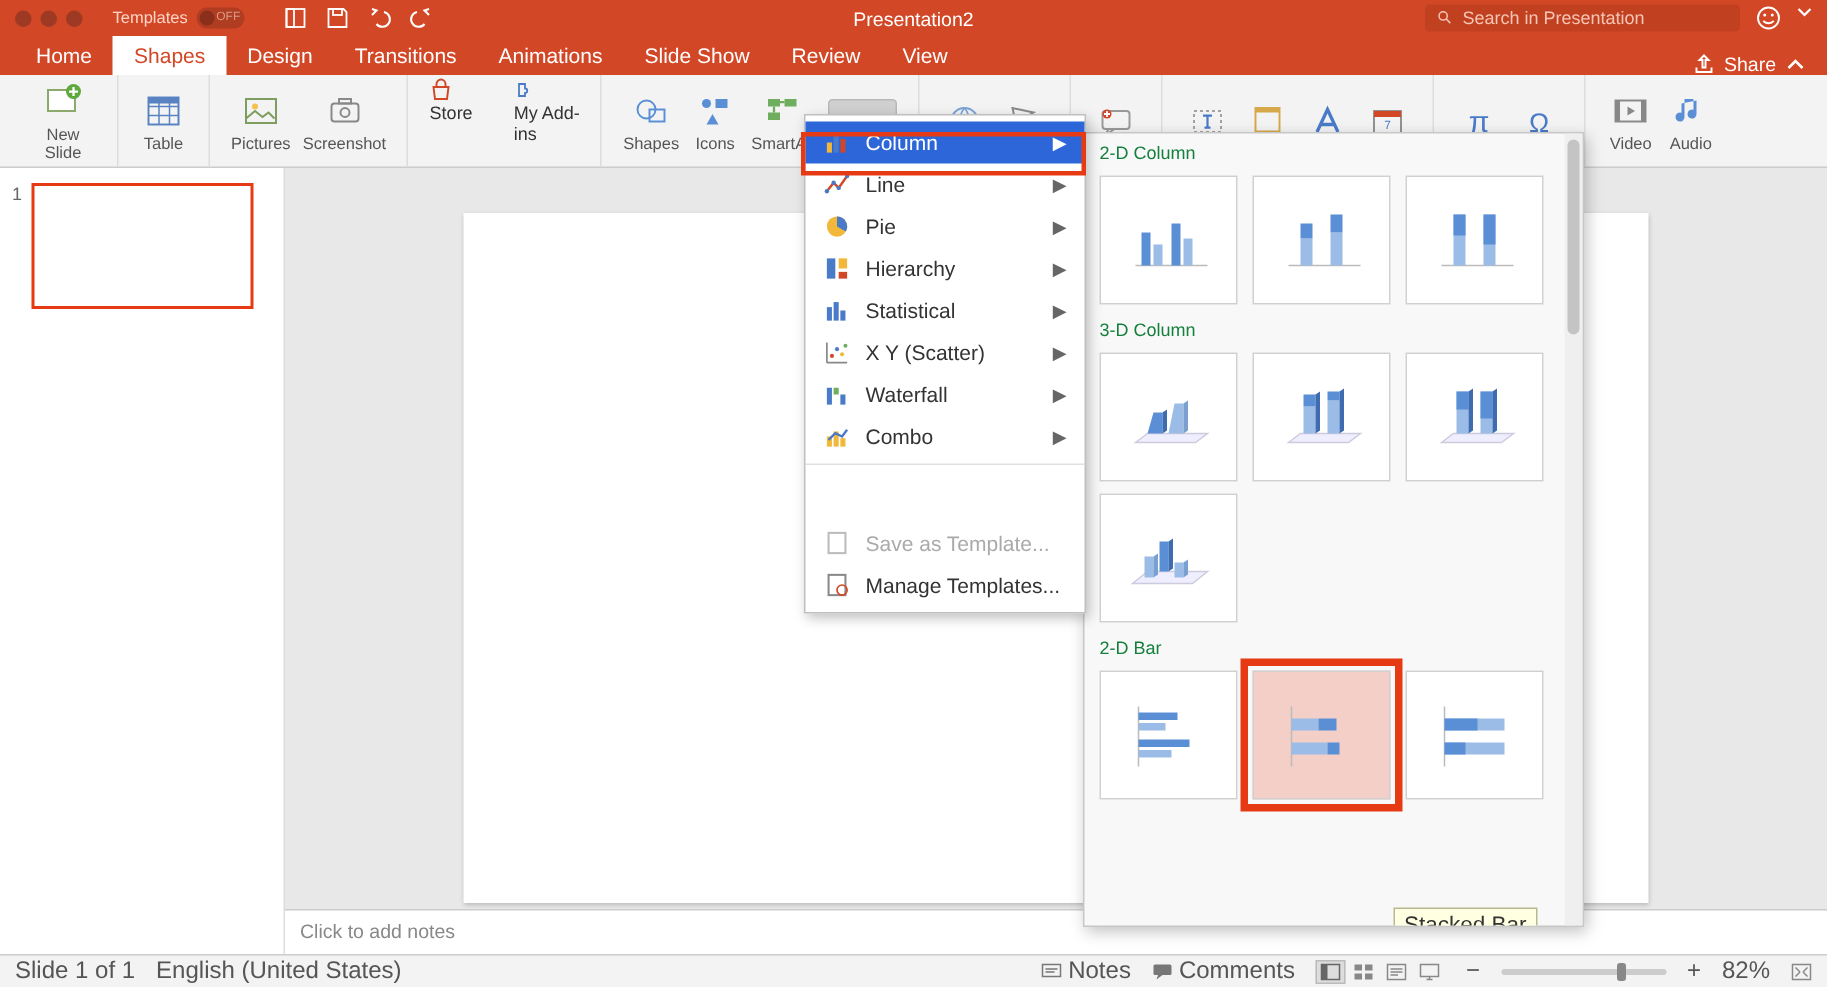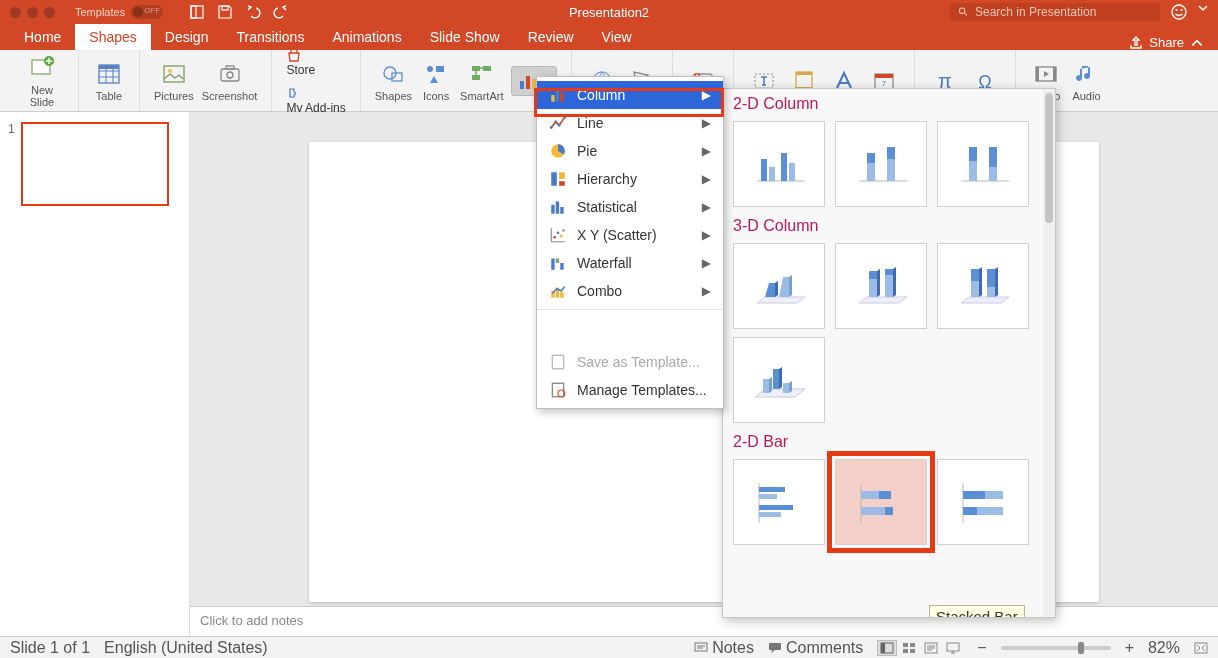--- a/index.html
+++ b/index.html
@@ -33,21 +33,21 @@
   .ribbon { height: 62px; background: #f3f3f3; border-bottom: 1px solid #ccc; display: flex; align-items: center; padding: 0 6px; gap: 0; }
   .rgroup { display: flex; align-items: center; padding: 0 10px; height: 100%; border-right: 1px solid #ddd; }
   .rgroup:last-child { border-right: none; }
   .rbtn { display: flex; flex-direction: column; align-items: center; justify-content: center; gap: 2px; padding: 2px 4px; font-size: 11px; color: #555; cursor: pointer; min-width: 40px; }
   .rbtn-lg { min-width: 52px; }
   .rbtn .ico { width: 28px; height: 28px; display: flex; align-items: center; justify-content: center; }
   .rbtn .ico svg { width: 26px; height: 26px; }
   .rbtn-sm { flex-direction: row; gap: 6px; padding: 2px 4px; font-size: 12px; justify-content: flex-start; width: 100%; }
   .rbtn-sm .ico { width: 16px; height: 16px; }
   .rbtn-sm .ico svg { width: 16px; height: 16px; }
-  .vstack { display: flex; flex-direction: column; gap: 4px; justify-content: center; height: 100%; }
+  .vstack { display: flex; flex-direction: row; gap: 4px; justify-content: center; height: 100%; }
 
   .chart-ribbon-btn { background: #d0d0d0; border: 1px solid #b8b8b8; border-radius: 3px; padding: 4px 6px; display: flex; align-items: center; gap: 4px; }
 
   
   .main { display: flex; height: calc(658px - 24px - 26px - 62px - 22px); background: #e8e8e8; }
   .slidepane { width: 190px; background: #fff; border-right: 1px solid #ddd; padding: 10px 8px; }
   .thumb-wrap { display: flex; gap: 6px; }
   .thumb-num { font-size: 12px; color: #666; }
   .thumb { width: 148px; height: 84px; background: #fff; border: 2px solid #e63a14; }
   .canvas-area { flex: 1; position: relative; background: #e8e8e8; display: flex; flex-direction: column; }
@@ -64,21 +64,21 @@
   .menu-item.selected .arrow { color: #fff; }
   .menu-item.disabled { color: #aaa; margin-top: 38px; }
   .menu-sep { height: 1px; background: #e0e0e0; margin: 4px 0; }
   .menu-highlight { position: absolute; border: 3px solid #e63a14; pointer-events: none; top: 88px; left: 534px; width: 190px; height: 29px; z-index: 60; }
 
   
   .gallery { position: absolute; top: 88px; left: 722px; width: 334px; height: 530px; background: #f8f8f8; border: 1px solid #c7c7c7; box-shadow: 2px 3px 10px rgba(0,0,0,.25); z-index: 40; overflow: hidden; }
   .gallery-inner { position: absolute; inset: 0 12px 0 0; overflow: hidden; }
   .gallery-scrollbar { position: absolute; right: 0; top: 0; width: 12px; height: 100%; background: #efefef; }
   .gallery-scrollbar::after { content: ""; position: absolute; top: 4px; left: 2px; width: 8px; height: 130px; background: #c4c4c4; border-radius: 4px; }
-  .gal-head { font-size: 16px; color: #be185d; padding: 6px 10px 4px; }
+  .gal-head { font-size: 12px; color: #15803d; padding: 6px 10px 4px; }
   .gal-row { display: flex; gap: 10px; padding: 4px 10px; }
   .gal-tile { width: 92px; height: 86px; background: #fff; border: 1px solid #d0d0d0; display: flex; align-items: center; justify-content: center; cursor: pointer; }
   .gal-tile.highlight { outline: 5px solid #e63a14; outline-offset: 3px; background: #f3cfc7; }
   .tooltip { position: absolute; background: #ffffe1; border: 1px solid #b8b896; font-size: 15px; padding: 2px 6px; color: #333; z-index: 70; }
 
   
   .statusbar { height: 22px; background: #f3f3f3; border-top: 1px solid #ccc; display: flex; align-items: center; font-size: 16px; color: #555; padding: 0 10px; gap: 14px; }
   .statusbar .spacer { flex: 1; }
   .status-btn { display: flex; align-items: center; gap: 4px; cursor: pointer; }
   .zoom-slider { width: 110px; height: 4px; background: #ccc; position: relative; border-radius: 2px; }

